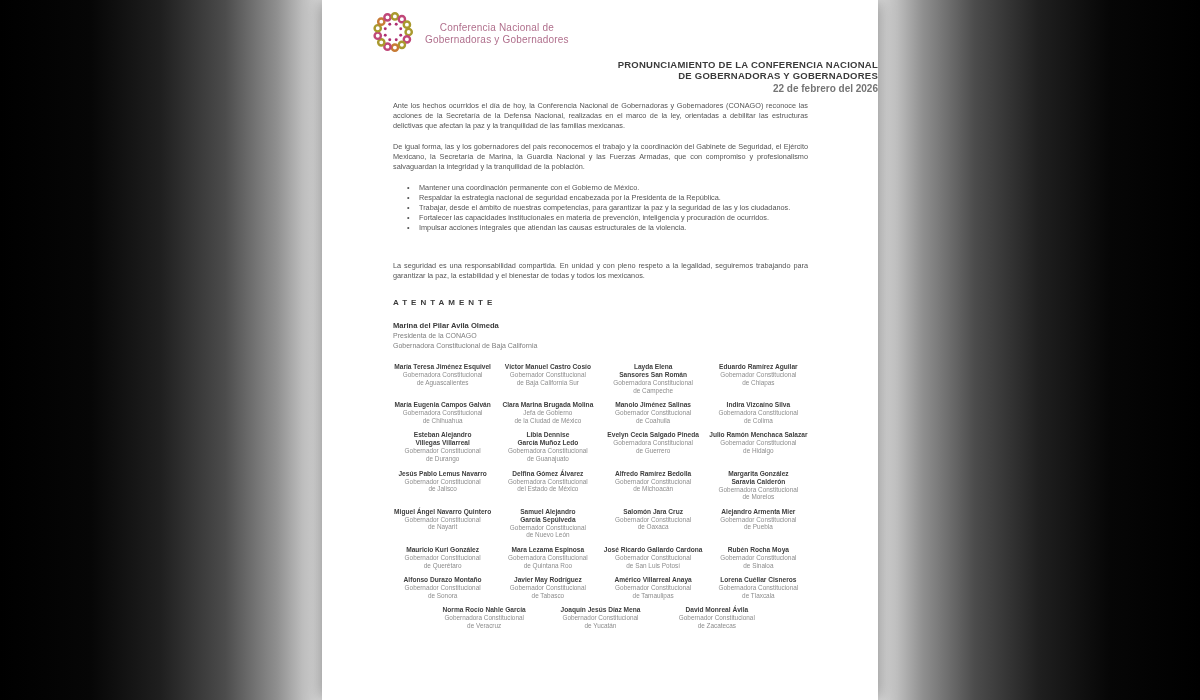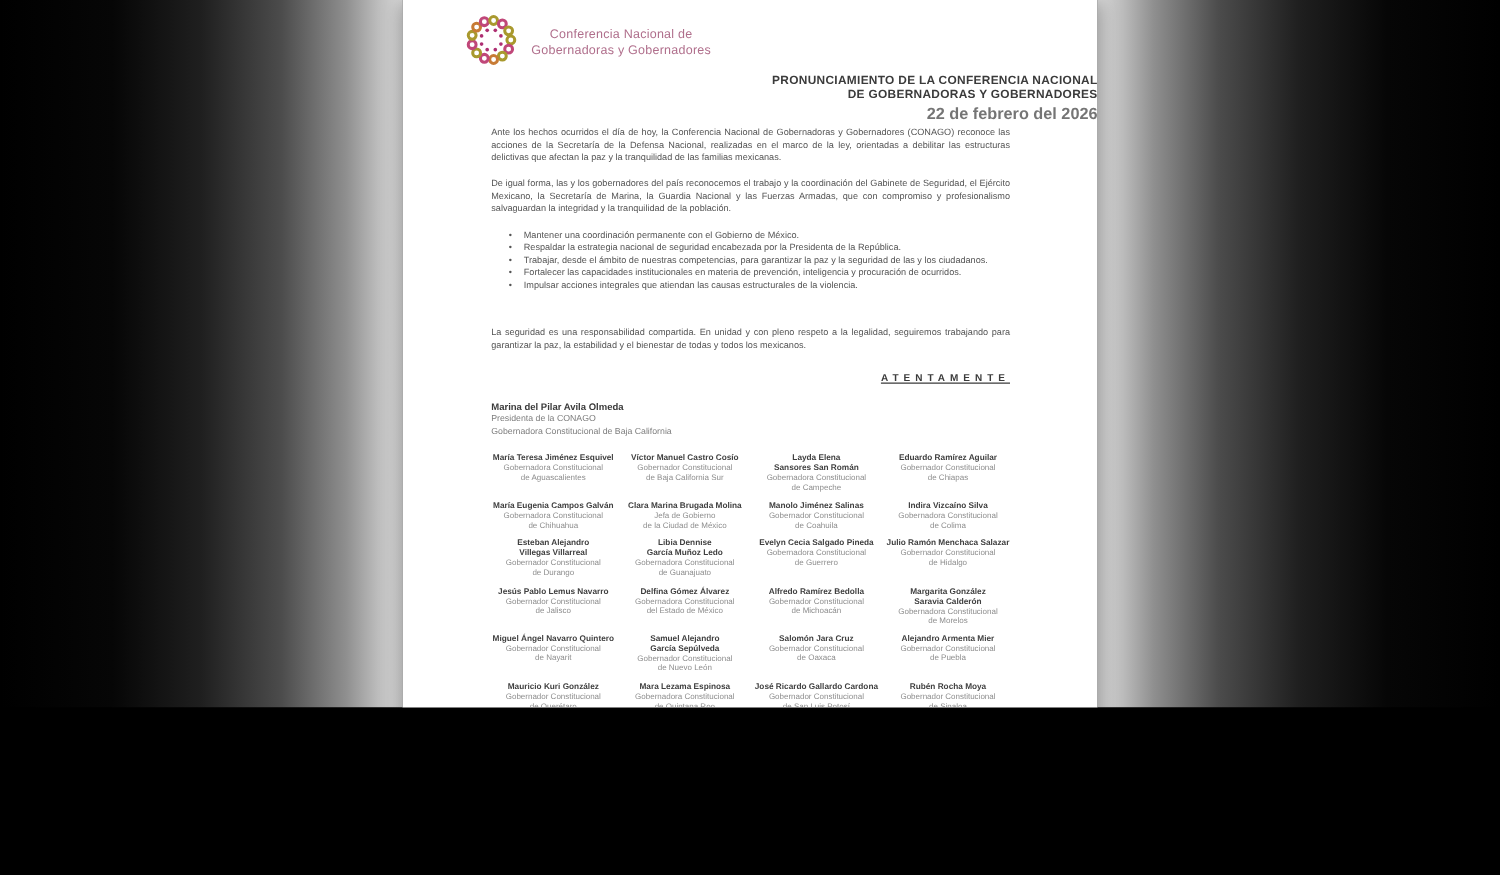--- a/index.html
+++ b/index.html
@@ -1,37 +1,37 @@
 <!DOCTYPE html>
 <html><head>
 <meta charset="utf-8">
 <style>
   html,body{margin:0;padding:0;background:#000;}
-  .stage{width:1200px;height:566px;display:flex;overflow:hidden;font-family:"Liberation Sans",sans-serif;}
+  .stage{width:1200px;height:700px;display:flex;overflow:hidden;font-family:"Liberation Sans",sans-serif;}
   .flank{flex:1 1 auto;height:100%;}
   .flank-left{background:linear-gradient(90deg,#000 0%,#060606 28%,#1f1f1f 50%,#4c4c4c 70%,#8f8f8f 86%,#c9c9c9 96%,#e2e2e2 100%);}
   .flank-right{background:linear-gradient(270deg,#000 0%,#060606 28%,#1f1f1f 50%,#4c4c4c 70%,#8f8f8f 86%,#c9c9c9 96%,#e2e2e2 100%);}
   .page{flex:0 0 556px;width:556px;height:700px;background:#fff;position:relative;overflow:hidden;box-shadow:0 0 16px rgba(0,0,0,.45);}
 
   .logo-row{position:absolute;top:9px;left:50px;display:flex;align-items:center;gap:11px;}
   .logo-text{color:#b06f8c;font-size:10px;line-height:1.25;text-align:center;letter-spacing:.2px;}
 
   .title-block{position:absolute;top:59px;left:0;right:0;text-align:right;}
   .title-line{font-size:9.5px;font-weight:700;color:#3b3b3b;letter-spacing:.25px;line-height:11px;}
-  .doc-date{font-size:13px;font-weight:700;color:#757575;margin-top:2px;}
+  .doc-date{font-size:10px;font-weight:700;color:#757575;margin-top:2px;}
 
   .body-col{position:absolute;top:101px;left:71px;width:415px;color:#555;font-size:7.3px;line-height:10px;text-align:justify;}
   .body-col p{margin:0 0 11px 0;}
   p.intro{margin-bottom:7px;}
   ul.bullets{margin:0;padding:0 0 0 26px;list-style:none;}
   ul.bullets li{position:relative;margin:0 0 0 0;line-height:10px;}
   ul.bullets li::before{content:"•";position:absolute;left:-12px;color:#555;}
   .gap{height:28px;}
 
-  .salutation{margin-top:17px;text-align:right;font-size:8px;font-weight:700;letter-spacing:4px;color:#3b3b3b;text-decoration:underline;}
+  .salutation{margin-top:17px;text-align:left;font-size:8px;font-weight:700;letter-spacing:4px;color:#3b3b3b;}
   .sig-head{margin-top:13px;}
   .sig-head .pname{font-size:7.6px;font-weight:700;color:#3b3b3b;line-height:10px;}
   .sig-head .prole{font-size:7px;color:#7e7e7e;line-height:9.5px;}
 
   .sig-grid{margin-top:13px;display:grid;grid-template-columns:repeat(4,1fr);column-gap:6px;row-gap:7px;text-align:center;}
   .sig-grid-last{margin-top:7px;display:grid;grid-template-columns:repeat(3,1fr);column-gap:6px;text-align:center;padding:0 36px;}
   .sig-name{font-size:6.6px;font-weight:700;color:#3f3f3f;line-height:8px;white-space:nowrap;}
   .sig-role{font-size:6.4px;color:#8d8d8d;line-height:7.6px;white-space:nowrap;}
 </style>
 </head>

